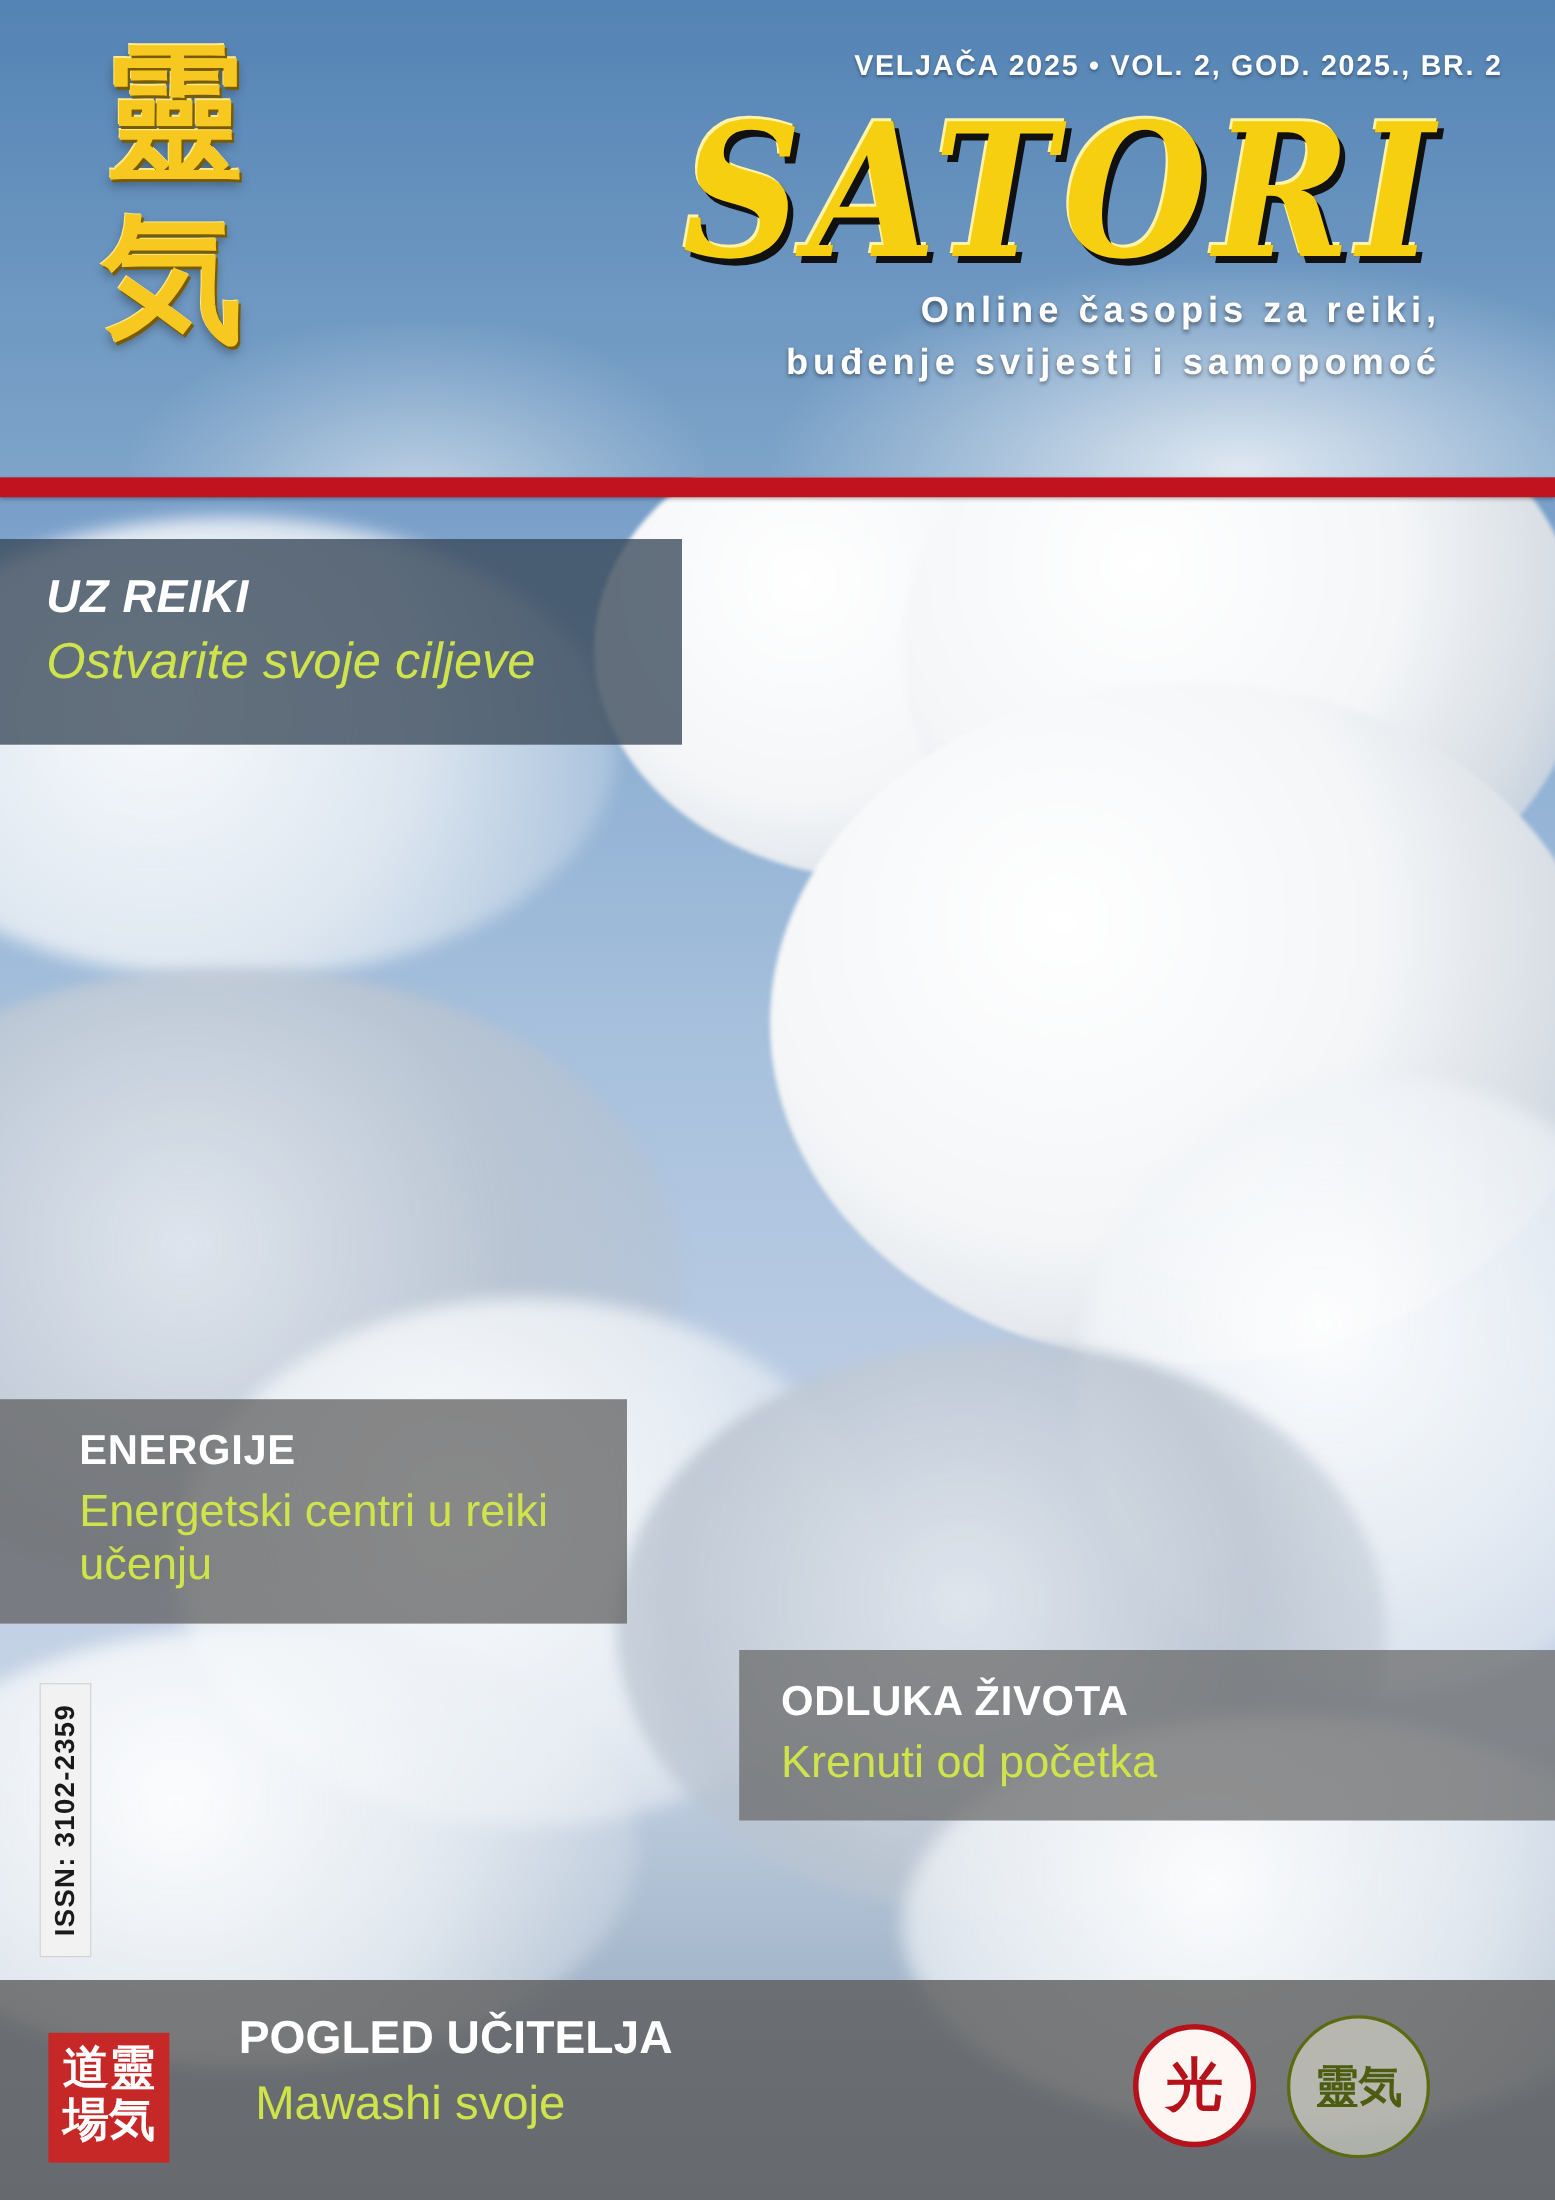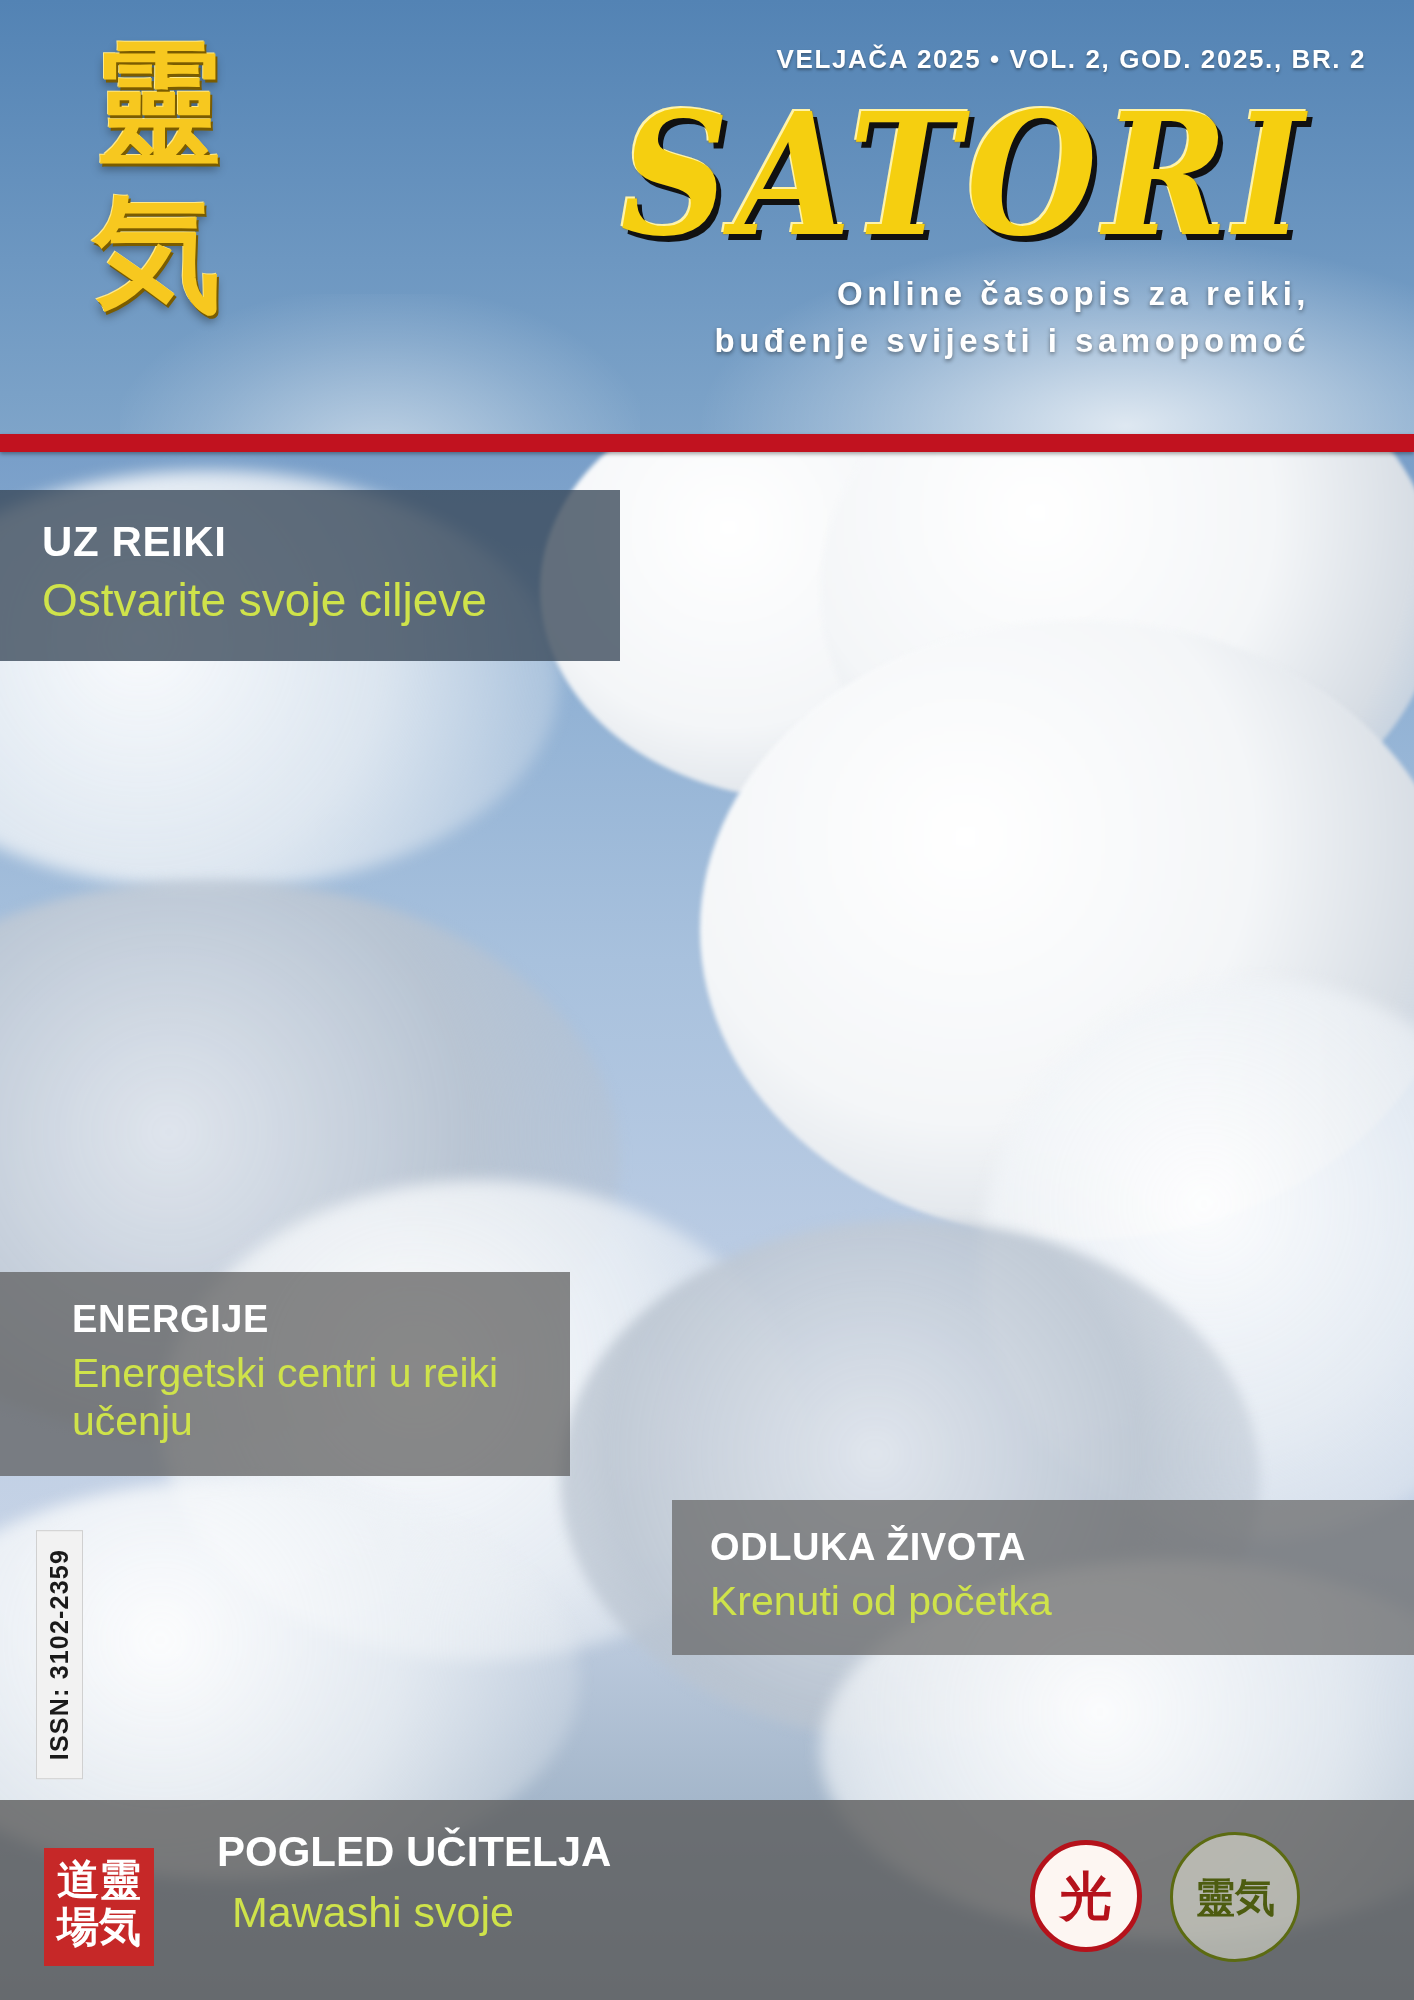--- a/index.html
+++ b/index.html
@@ -113,21 +113,21 @@
     letter-spacing: 6px;
     line-height: 0.94;
     text-shadow:
       5px 6px 0 #111111,
       -2px -2px 0 #fff3a8,
       0 0 2px #8a6a00;
     transform: scaleY(1.12);
     transform-origin: top center;
   }
   .masthead .subtitle {
-    margin-top: 34px;
+    margin-top: 22px;
     color: #ffffff;
     font-size: 33px;
     font-weight: bold;
     letter-spacing: 4.5px;
     line-height: 1.42;
     text-shadow: 0 2px 4px rgba(0,0,0,0.45);
   }
 
   .red-rule {
     position: absolute;
@@ -151,22 +151,23 @@
   }
   .teaser .lede {
     color: #cfe34a;
     line-height: 1.18;
   }
 
   .teaser-top {
     left: 0;
     top: 490px;
     width: 620px;
-    padding: 28px 34px 34px 42px;
+    padding: 28px 34px 50px 42px;
     background: rgba(56, 72, 88, 0.78);
+    font-style: italic;
   }
   .teaser-top .kicker { font-size: 42px; }
   .teaser-top .lede { font-size: 46px; margin-top: 7px; }
 
   .teaser-energy {
     left: 0;
     top: 1272px;
     width: 570px;
     padding: 26px 30px 30px 72px;
     background: rgba(92, 92, 92, 0.72);

